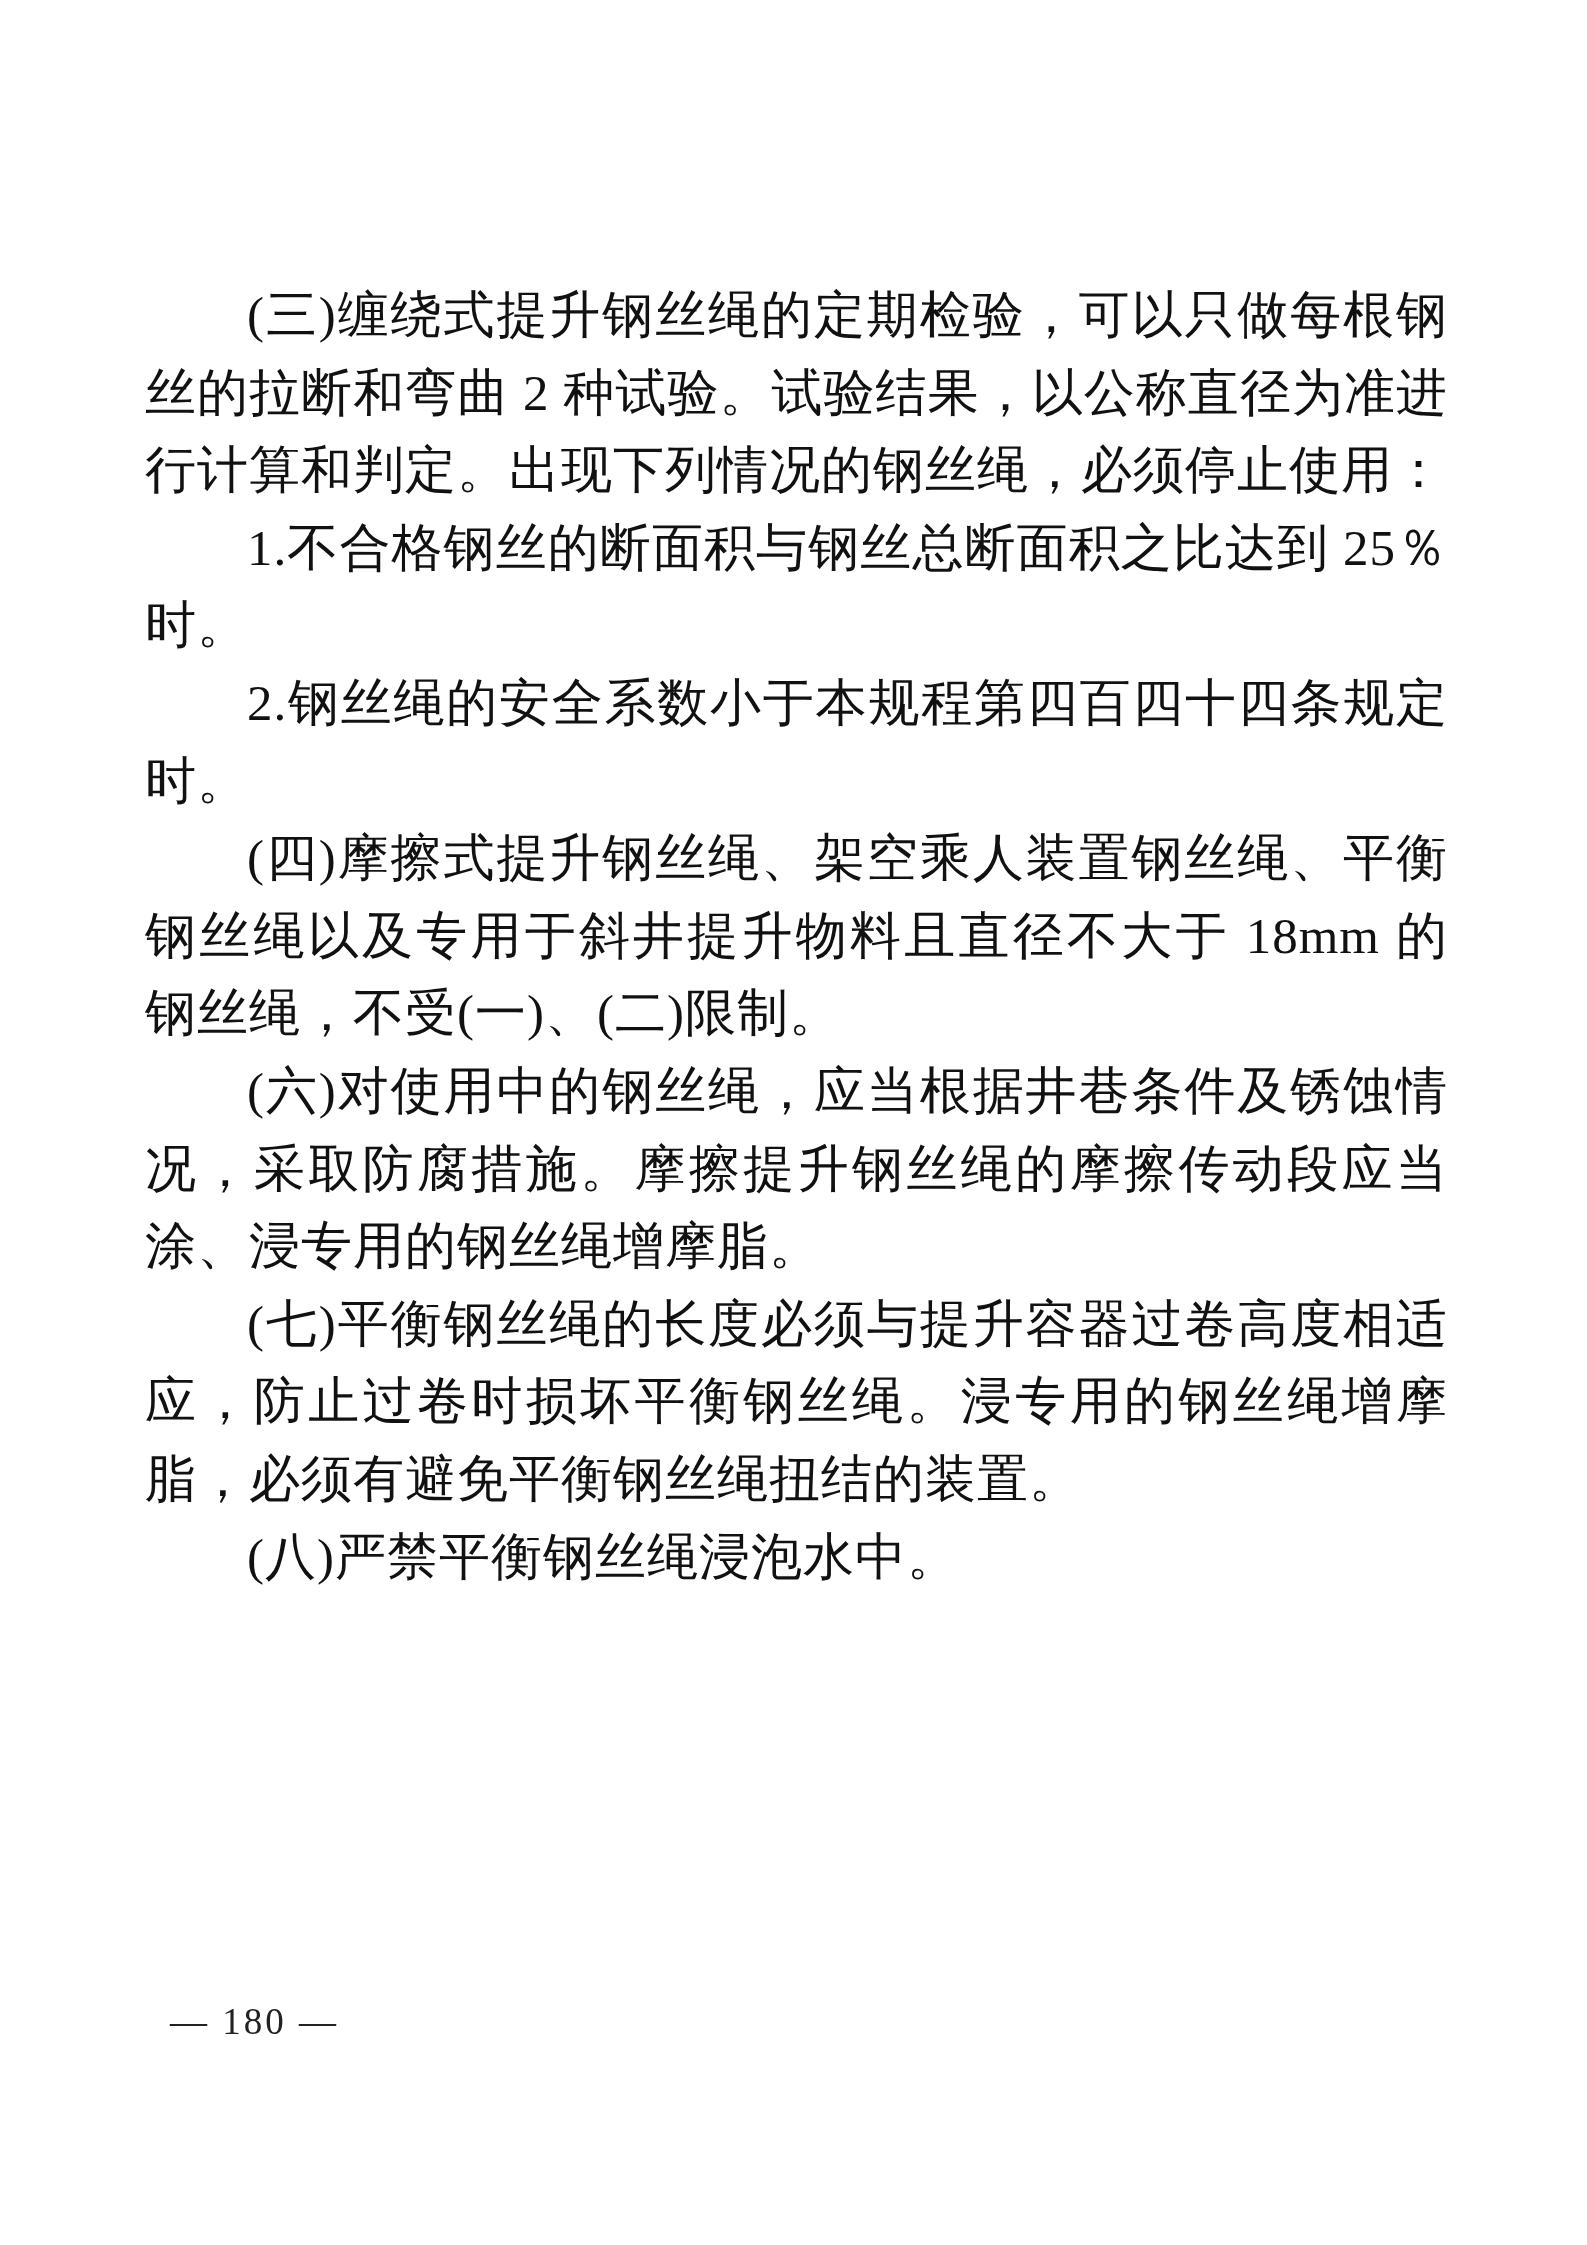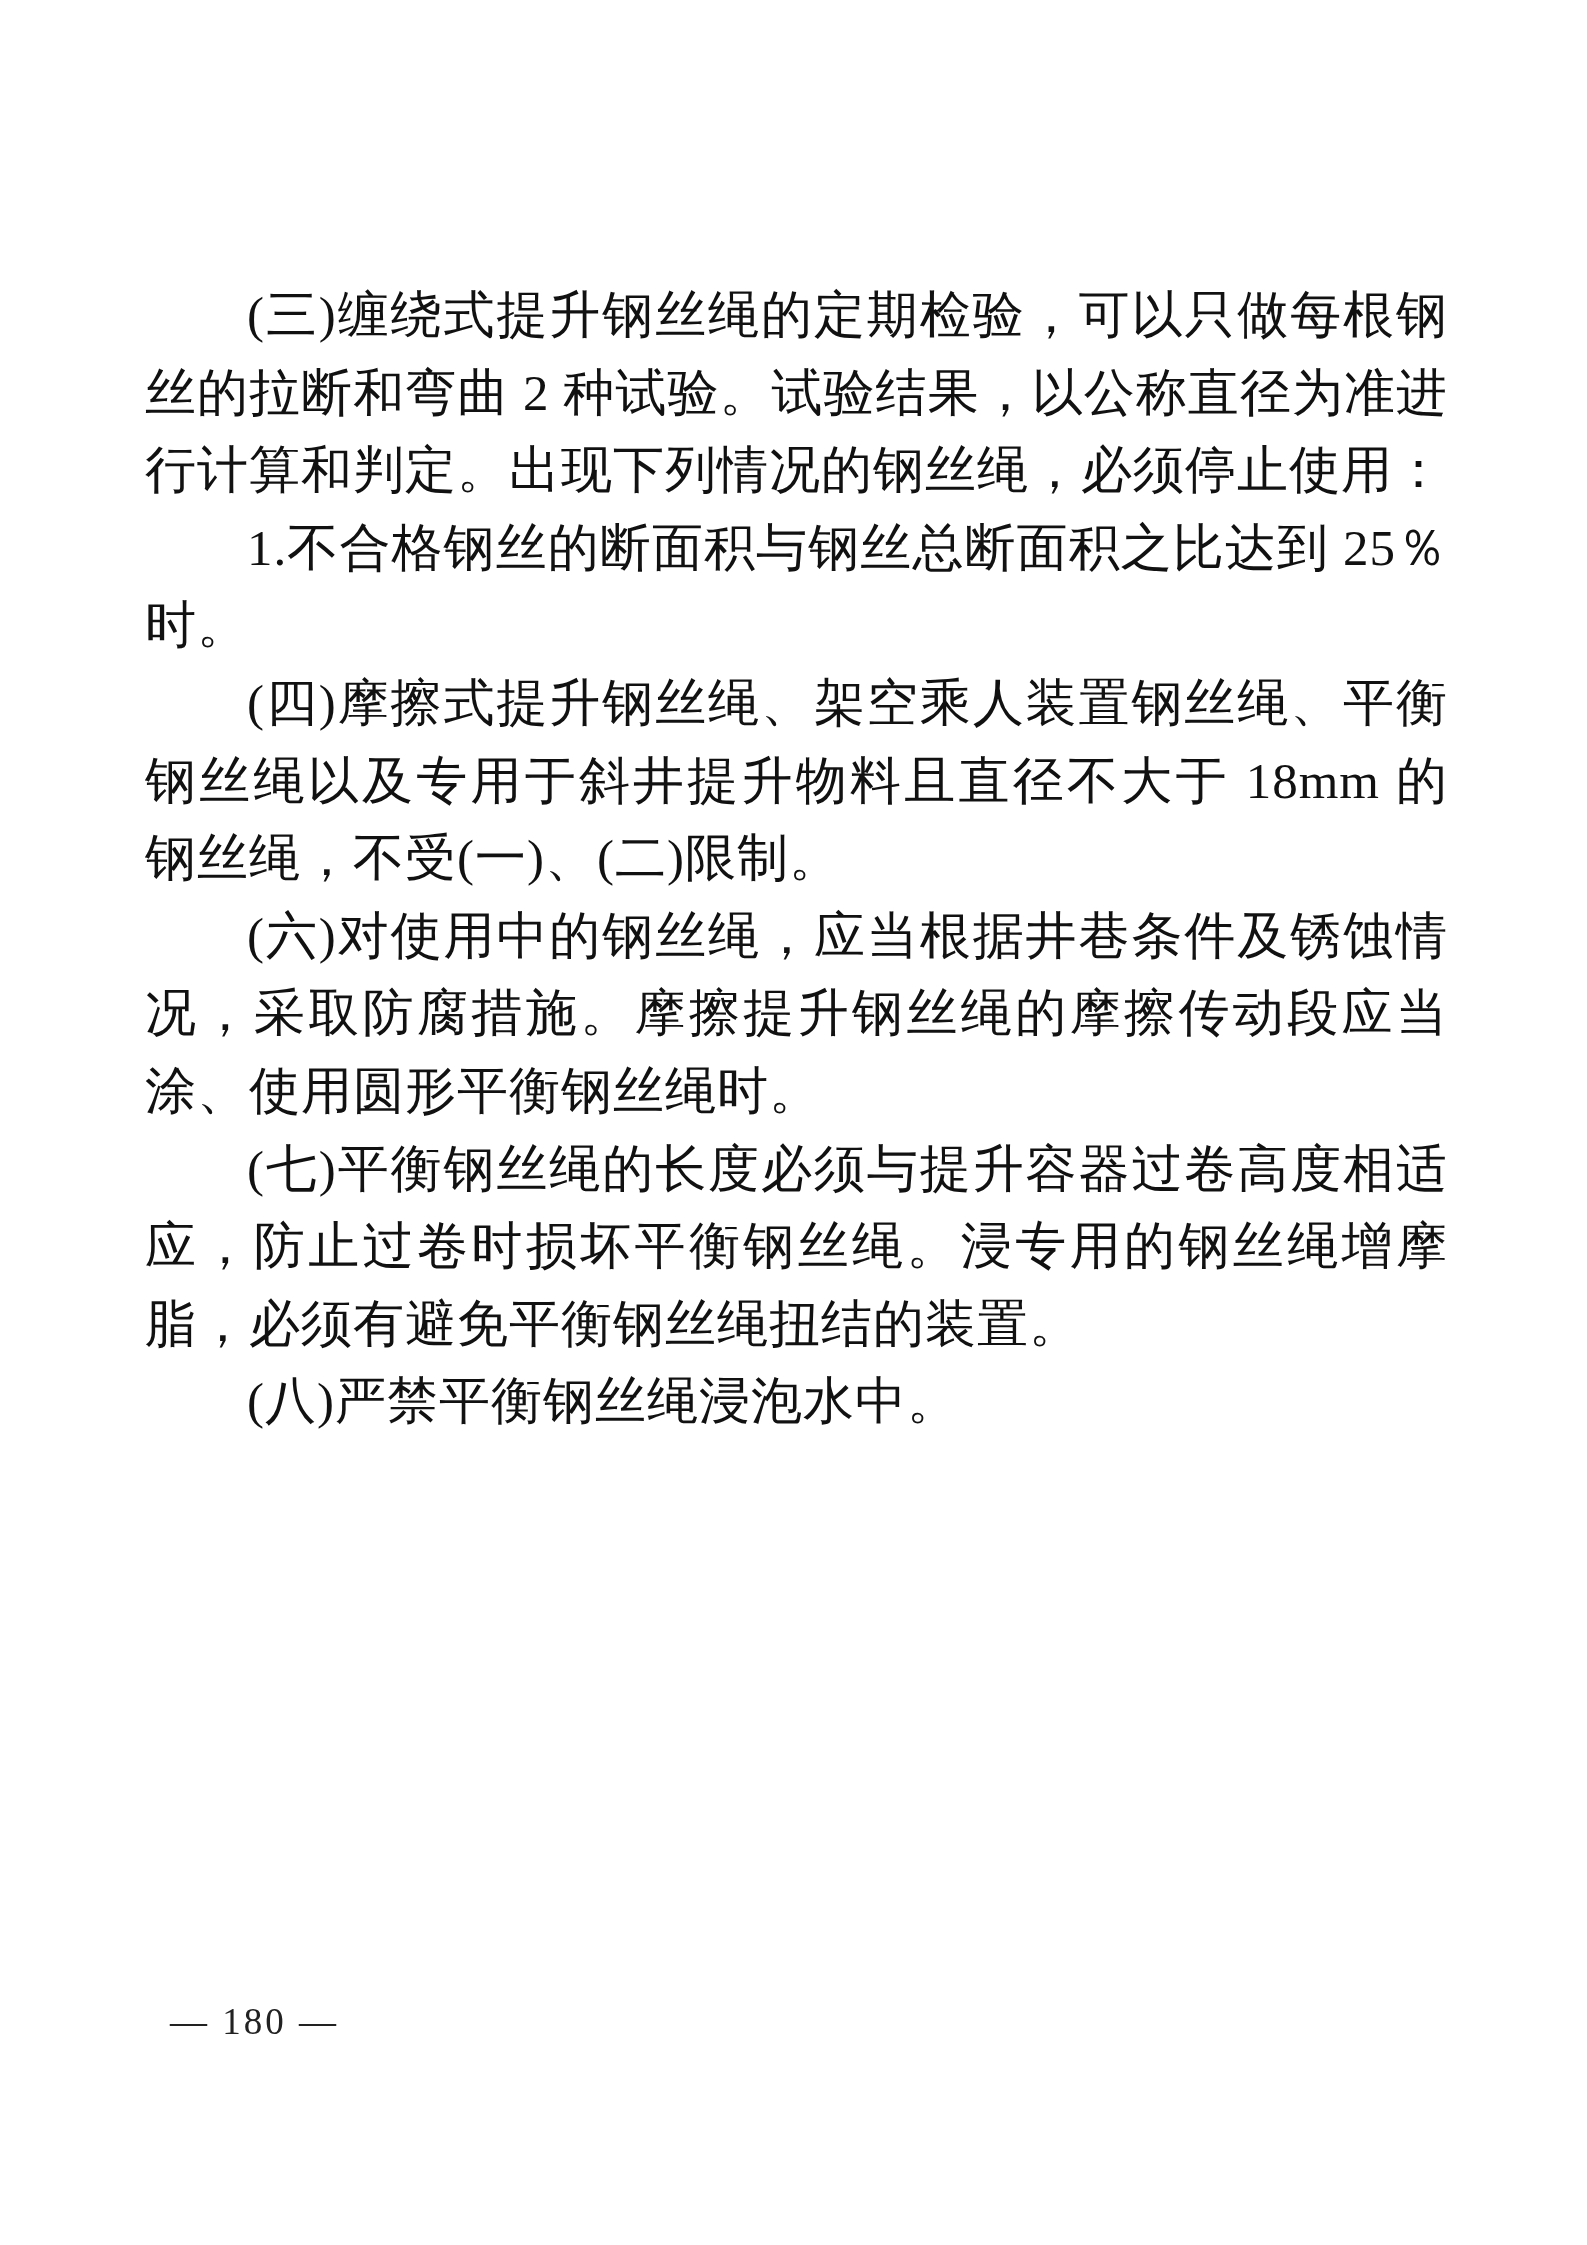--- a/index.html
+++ b/index.html
@@ -45,19 +45,20 @@
     color: #222222;
   }
 </style>
 </head>
 <body>
 
 <div class="page">
   <div class="content">
     <p>(三)缠绕式提升钢丝绳的定期检验，可以只做每根钢丝的拉断和弯曲 2 种试验。试验结果，以公称直径为准进行计算和判定。出现下列情况的钢丝绳，必须停止使用：</p>
     <p>1.不合格钢丝的断面积与钢丝总断面积之比达到 25％时。</p>
+    <p>2.钢丝绳的安全系数小于本规程第四百四十四条规定时。</p>
     <p>(四)摩擦式提升钢丝绳、架空乘人装置钢丝绳、平衡钢丝绳以及专用于斜井提升物料且直径不大于 18mm 的钢丝绳，不受(一)、(二)限制。</p>
-    <p>(六)对使用中的钢丝绳，应当根据井巷条件及锈蚀情况，采取防腐措施。摩擦提升钢丝绳的摩擦传动段应当涂、使用圆形平衡钢丝绳时。</p>
+    <p>(六)对使用中的钢丝绳，应当根据井巷条件及锈蚀情况，采取防腐措施。摩擦提升钢丝绳的摩擦传动段应当涂、浸专用的钢丝绳增摩脂。</p>
     <p>(七)平衡钢丝绳的长度必须与提升容器过卷高度相适应，防止过卷时损坏平衡钢丝绳。浸专用的钢丝绳增摩脂，必须有避免平衡钢丝绳扭结的装置。</p>
     <p>(八)严禁平衡钢丝绳浸泡水中。</p>
   </div>
   <div class="footer">— 180 —</div>
 </div>
 
 </body></html>

